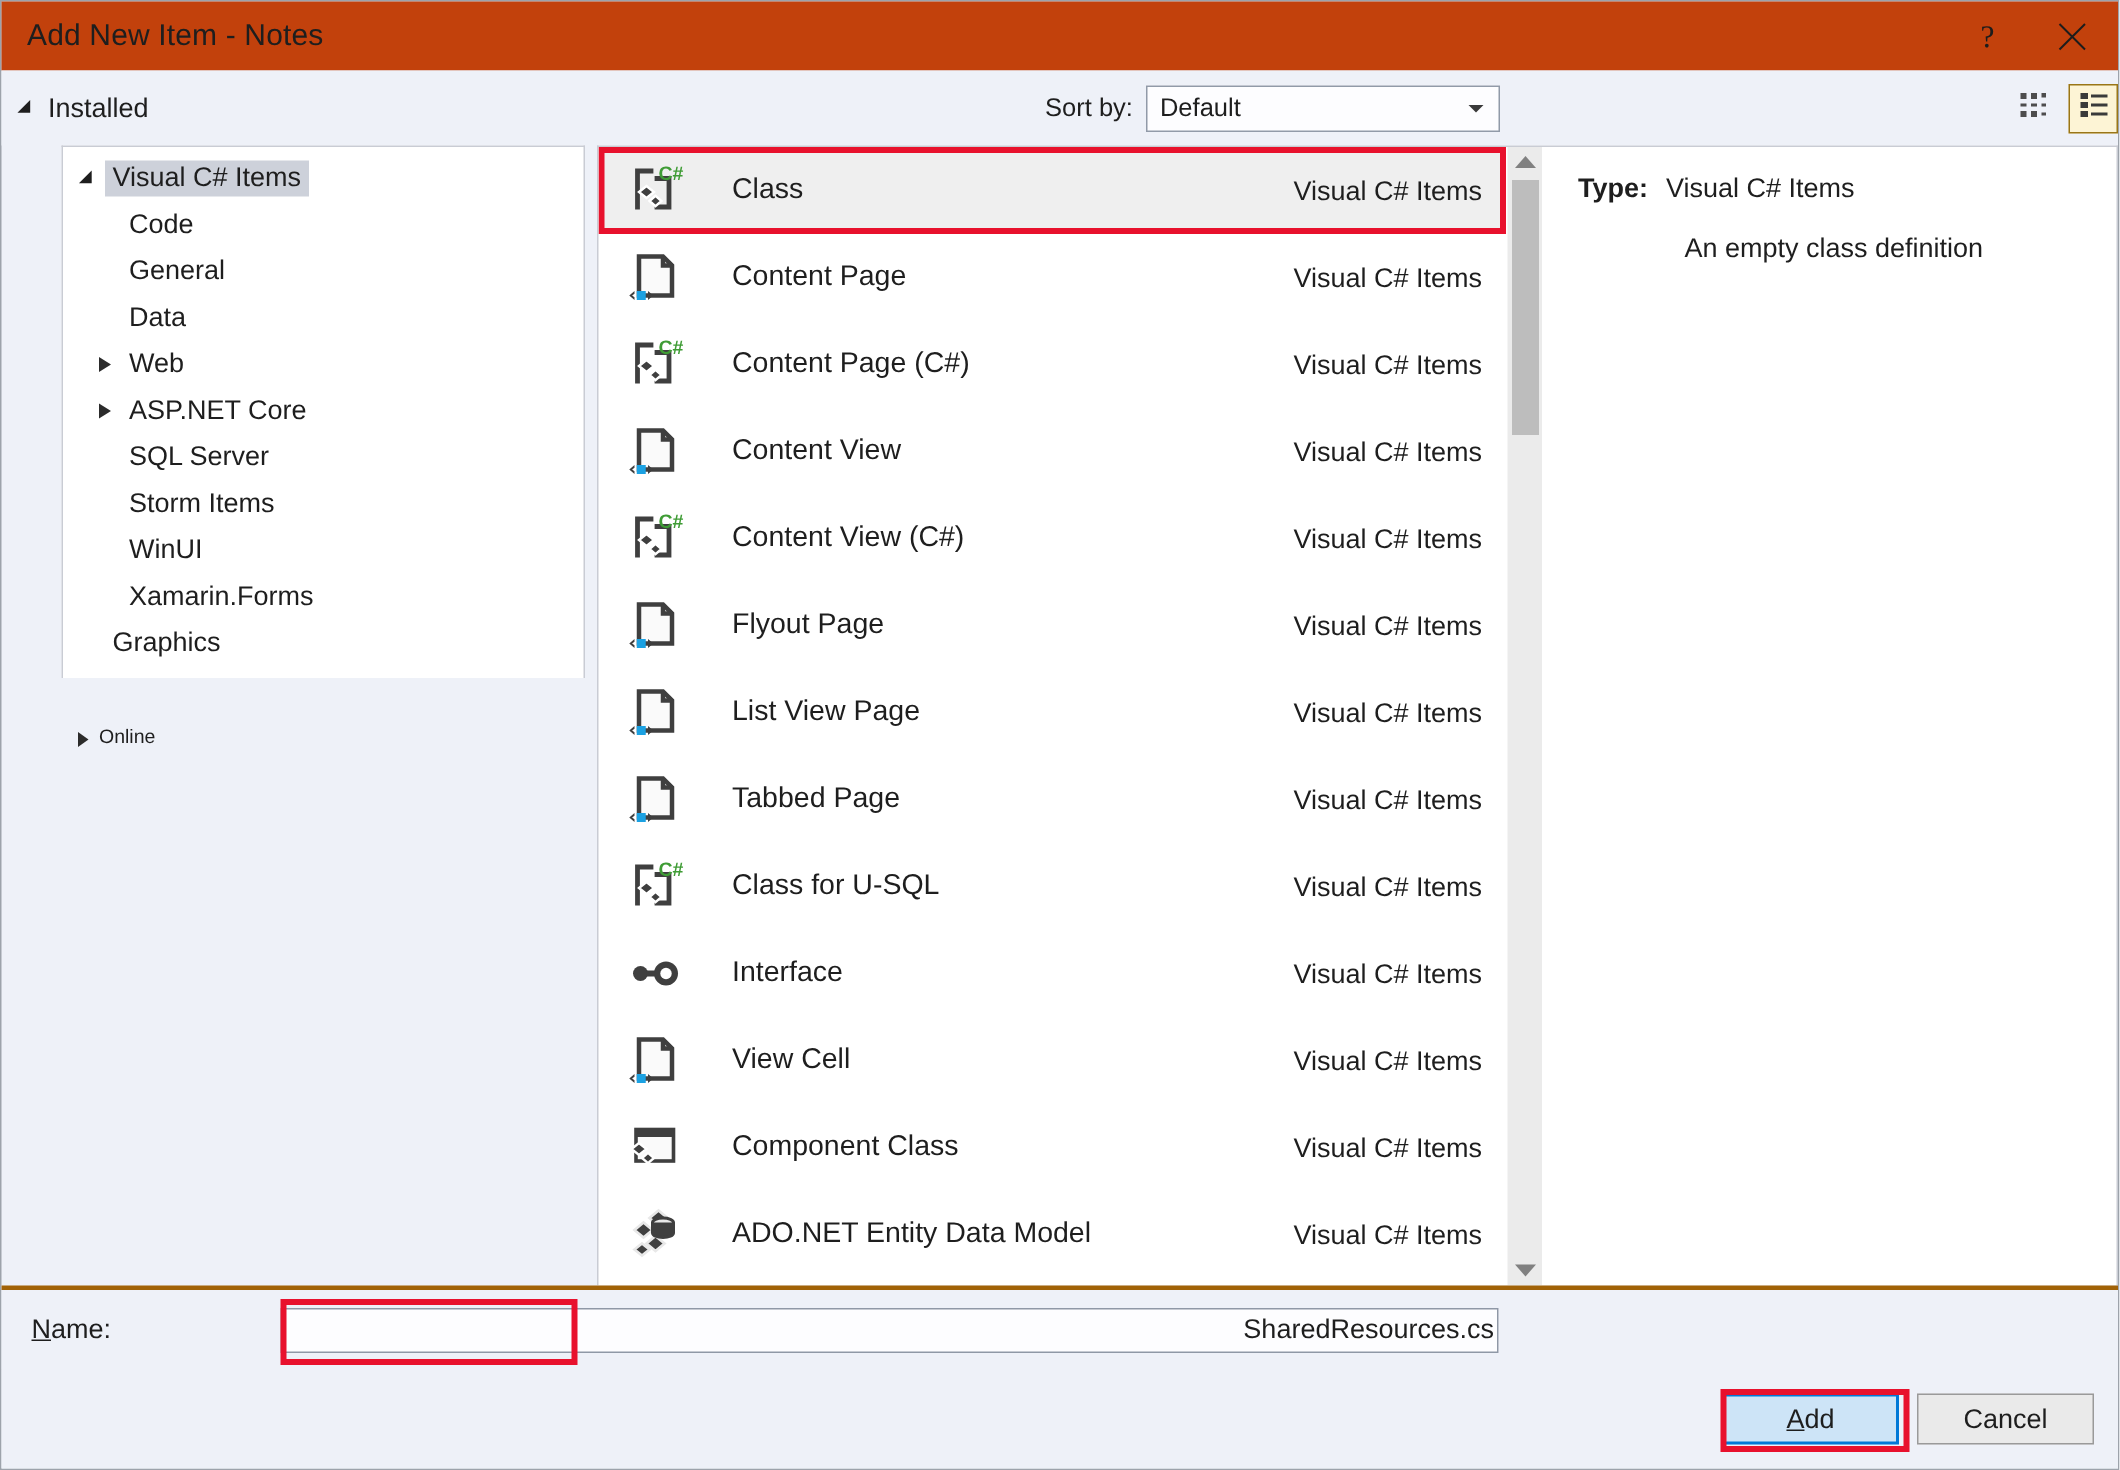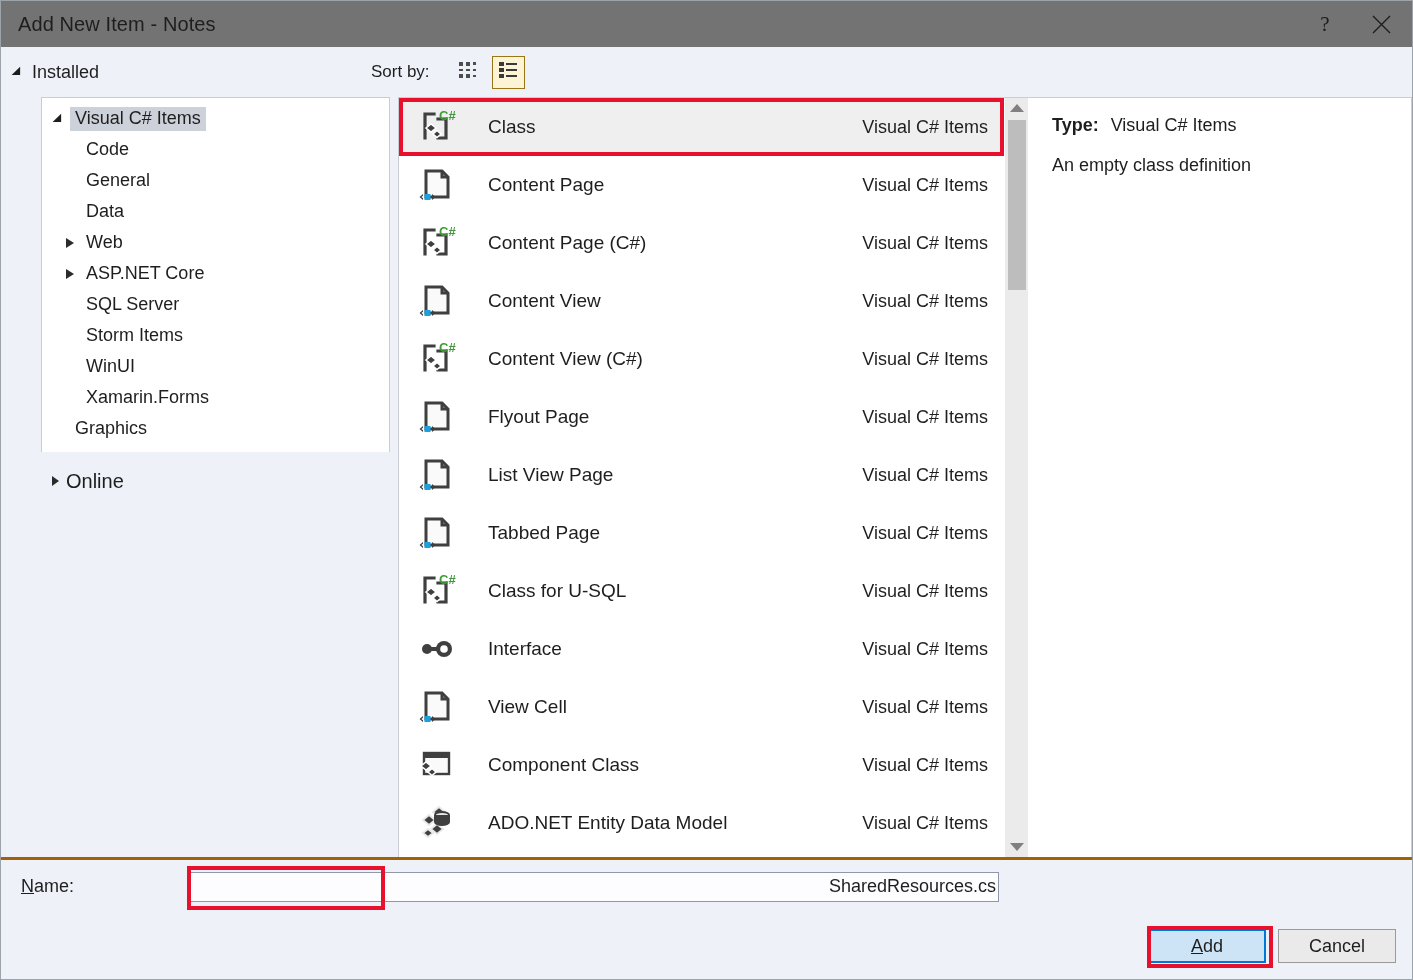--- a/index.html
+++ b/index.html
@@ -20,21 +20,21 @@
     background: #eef1f8;
     border: 1px solid #9da3ab;
     box-sizing: border-box;
     display: flex;
     flex-direction: column;
   }
 
   
   .titlebar {
     height: 46px;
-    background: #737373;
+    background: #c2410c;
     display: flex;
     align-items: center;
     flex: 0 0 auto;
     box-sizing: border-box;
     text-align: center;
   }
   .title-text {
     font-size: 20px;
     color: #1e1e1e;
     padding-left: 17px;
@@ -58,20 +58,21 @@
   .tb-close { width: 62px; }
 
   
   .topstrip {
     height: 50px;
     display: flex;
     align-items: center;
     flex: 0 0 auto;
     position: relative;
     background: #eef1f8;
+    justify-content: space-between;
   }
   .installed-wrap {
     width: 365px;
     display: flex;
     align-items: center;
     padding-left: 14px;
     box-sizing: border-box;
   }
   .tri-down {
     width: 0; height: 0;
@@ -219,22 +220,22 @@
   .indent-1 .twist { margin-left: -28px; }
 
   .online-strip {
     flex: 1 1 auto;
     padding-top: 12px;
     box-sizing: border-box;
   }
   .online-node {
     height: 34px;
     display: flex;
-    align-items: center;
-    font-size: 20px;
+    align-items: flex-end;
+    font-size: 13px;
     padding-left: 11px;
     cursor: default;
   }
   .online-node .twist {
     width: 22px; flex: 0 0 22px;
     display: flex; align-items: center; justify-content: center;
   }
 
   
   .listcol {
@@ -328,21 +329,21 @@
     flex: 0 0 384px;
     background: #ffffff;
     border: 1px solid #c9ccd4;
     border-bottom: none;
     border-left: none;
     box-sizing: border-box;
     padding: 16px 18px 0 24px;
   }
   .dl-row { font-size: 18px; margin-bottom: 16px; line-height: 1.3; }
   .dl-row b { font-weight: bold; }
-  .dl-desc { font-size: 18px; line-height: 1.35; }
+  .dl-desc { font-size: 18px; line-height: 1.35; text-align: center; }
 
   
   .namebar {
     flex: 0 0 auto;
     height: 56px;
     display: flex;
     align-items: center;
     background: #eef1f8;
     border-top: 3px solid #a16207;
     box-sizing: border-box;
@@ -444,20 +445,24 @@
   </div>
 
   <div class="topstrip">
     <div class="installed-wrap">
       <span class="tri-down"></span>
       <span class="installed-label">Installed</span>
     </div>
 
     <div class="sortwrap">
       <span class="sortby-label">Sort by:</span>
+      <div class="combo">
+        <span class="combo-val">Default</span>
+        <span class="combo-arrow"></span>
+      </div>
     </div>
 
     <div class="viewbtns">
       <div class="viewbtn">
         <span>
           <svg width="22" height="22" viewBox="0 0 22 22">
             <rect x="2" y="3" width="4" height="4" fill="#4d4d4d"></rect>
             <rect x="9" y="3" width="4" height="4" fill="#4d4d4d"></rect>
             <rect x="16" y="3" width="3" height="3" fill="#4d4d4d"></rect>
             <rect x="2" y="10" width="4" height="2" fill="#4d4d4d"></rect>

